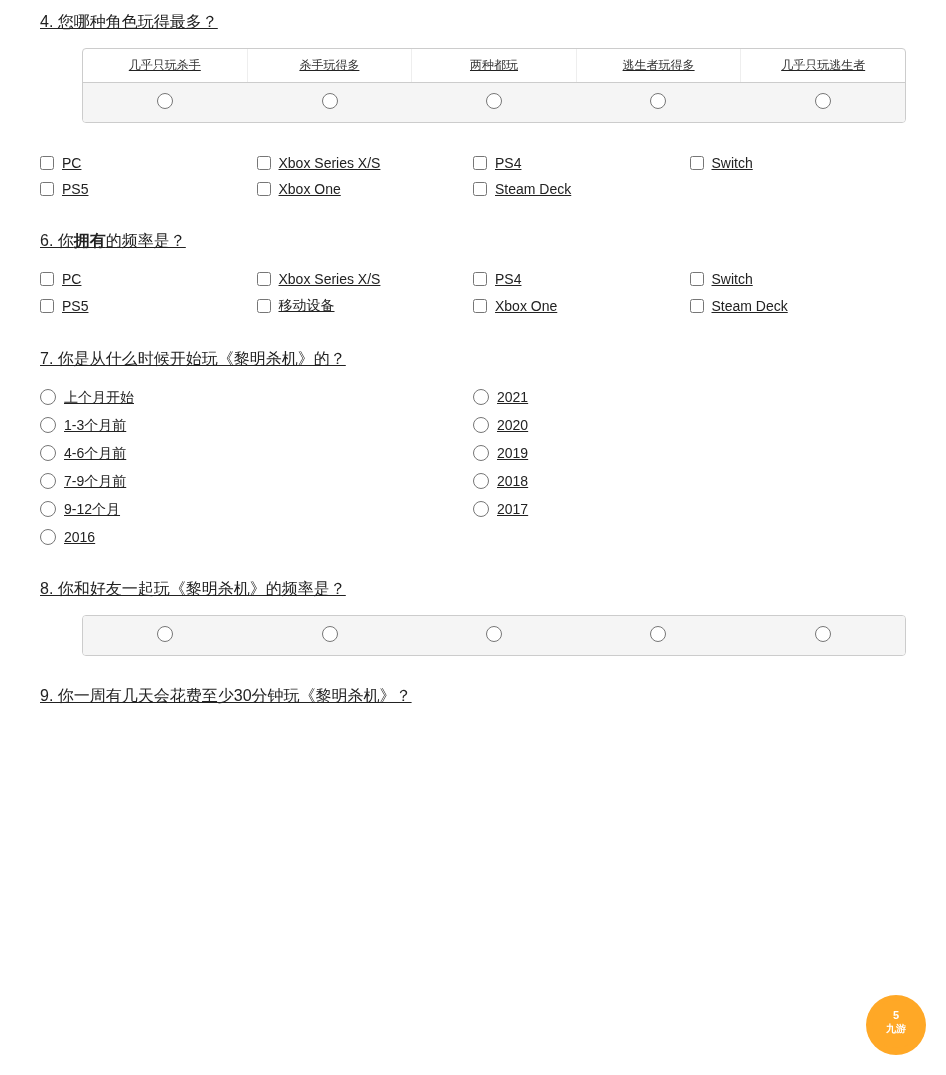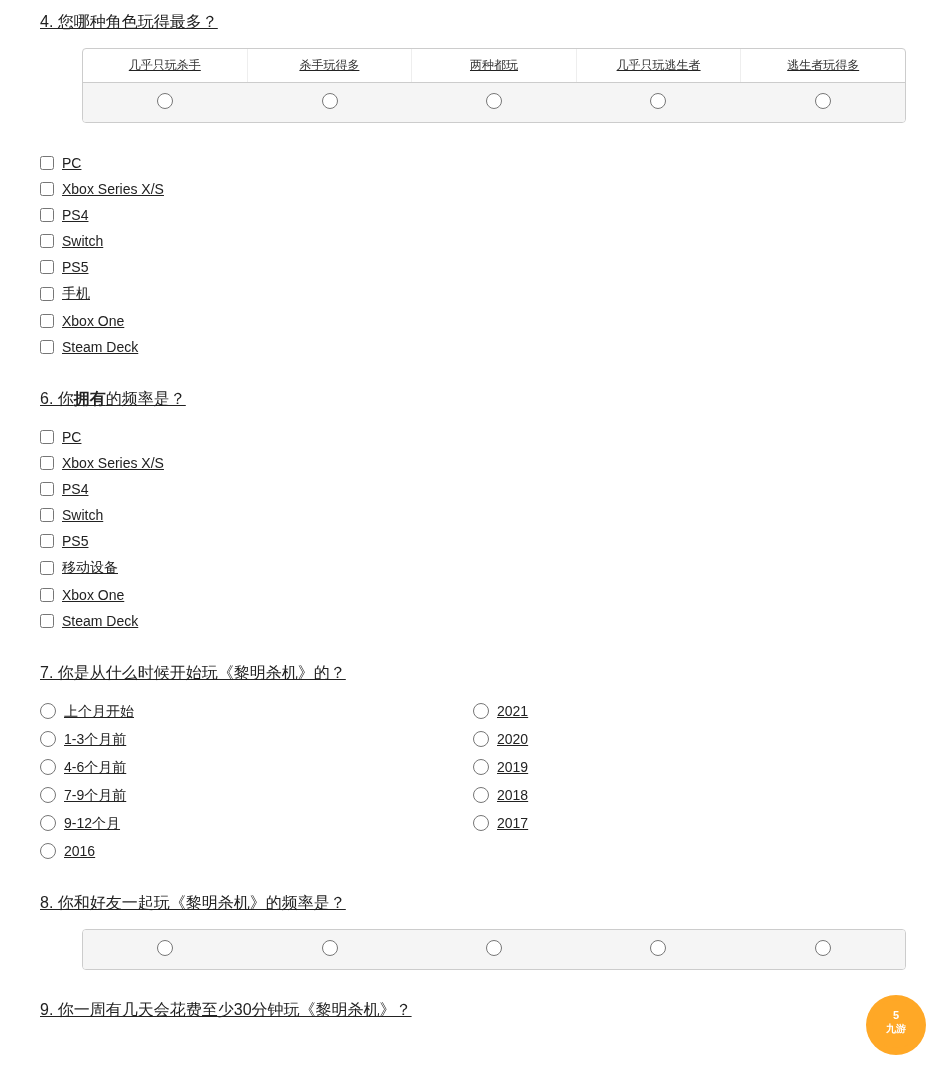--- a/index.html
+++ b/index.html
@@ -66,21 +66,21 @@
 
     .scale-radio-cell input[type="radio"] {
       width: 16px;
       height: 16px;
       cursor: pointer;
     }
 
     
     .checkbox-grid {
       display: grid;
-      grid-template-columns: 1fr;
+      grid-template-columns: 1fr 1fr 1fr 1fr;
       gap: 10px 0;
       padding: 4px 0;
     }
 
     .checkbox-item {
       display: flex;
       align-items: center;
       gap: 8px;
       font-size: 14px;
     }
@@ -143,22 +143,22 @@
 <body>
 
 <div class="section">
   <div class="question-title">4. 您哪种角色玩得最多？</div>
   <div class="scale-container">
     <div class="scale-labels">
 
     <div class="scale-label">几乎只玩杀手</div>
         <div class="scale-label">杀手玩得多</div>
         <div class="scale-label">两种都玩</div>
+        <div class="scale-label">逃生者玩得多</div>
         <div class="scale-label">几乎只玩逃生者</div>
-        <div class="scale-label">逃生者玩得多</div>
       </div>
     <div class="scale-radios">
 
     <div class="scale-radio-cell"><input type="radio" name="q4" style=""></div>
         <div class="scale-radio-cell"><input type="radio" name="q4" style=""></div>
         <div class="scale-radio-cell"><input type="radio" name="q4" style=""></div>
         <div class="scale-radio-cell"><input type="radio" name="q4" style=""></div>
         <div class="scale-radio-cell"><input type="radio" name="q4" style=""></div>
       </div>
   </div>
@@ -179,24 +179,20 @@
         <input type="checkbox" style="">
         <span>PS4</span>
       </div>
       <div class="checkbox-item">
         <input type="checkbox" style="">
         <span>Switch</span>
       </div>
       <div class="checkbox-item">
         <input type="checkbox" style="">
         <span>PS5</span>
-      </div>
-      <div class="checkbox-item">
-        <input type="checkbox" style="">
-        <span>手机</span>
       </div>
       <div class="checkbox-item">
         <input type="checkbox" style="">
         <span>Xbox One</span>
       </div>
       <div class="checkbox-item">
         <input type="checkbox" style="">
         <span>Steam Deck</span>
       </div>
     </div>

